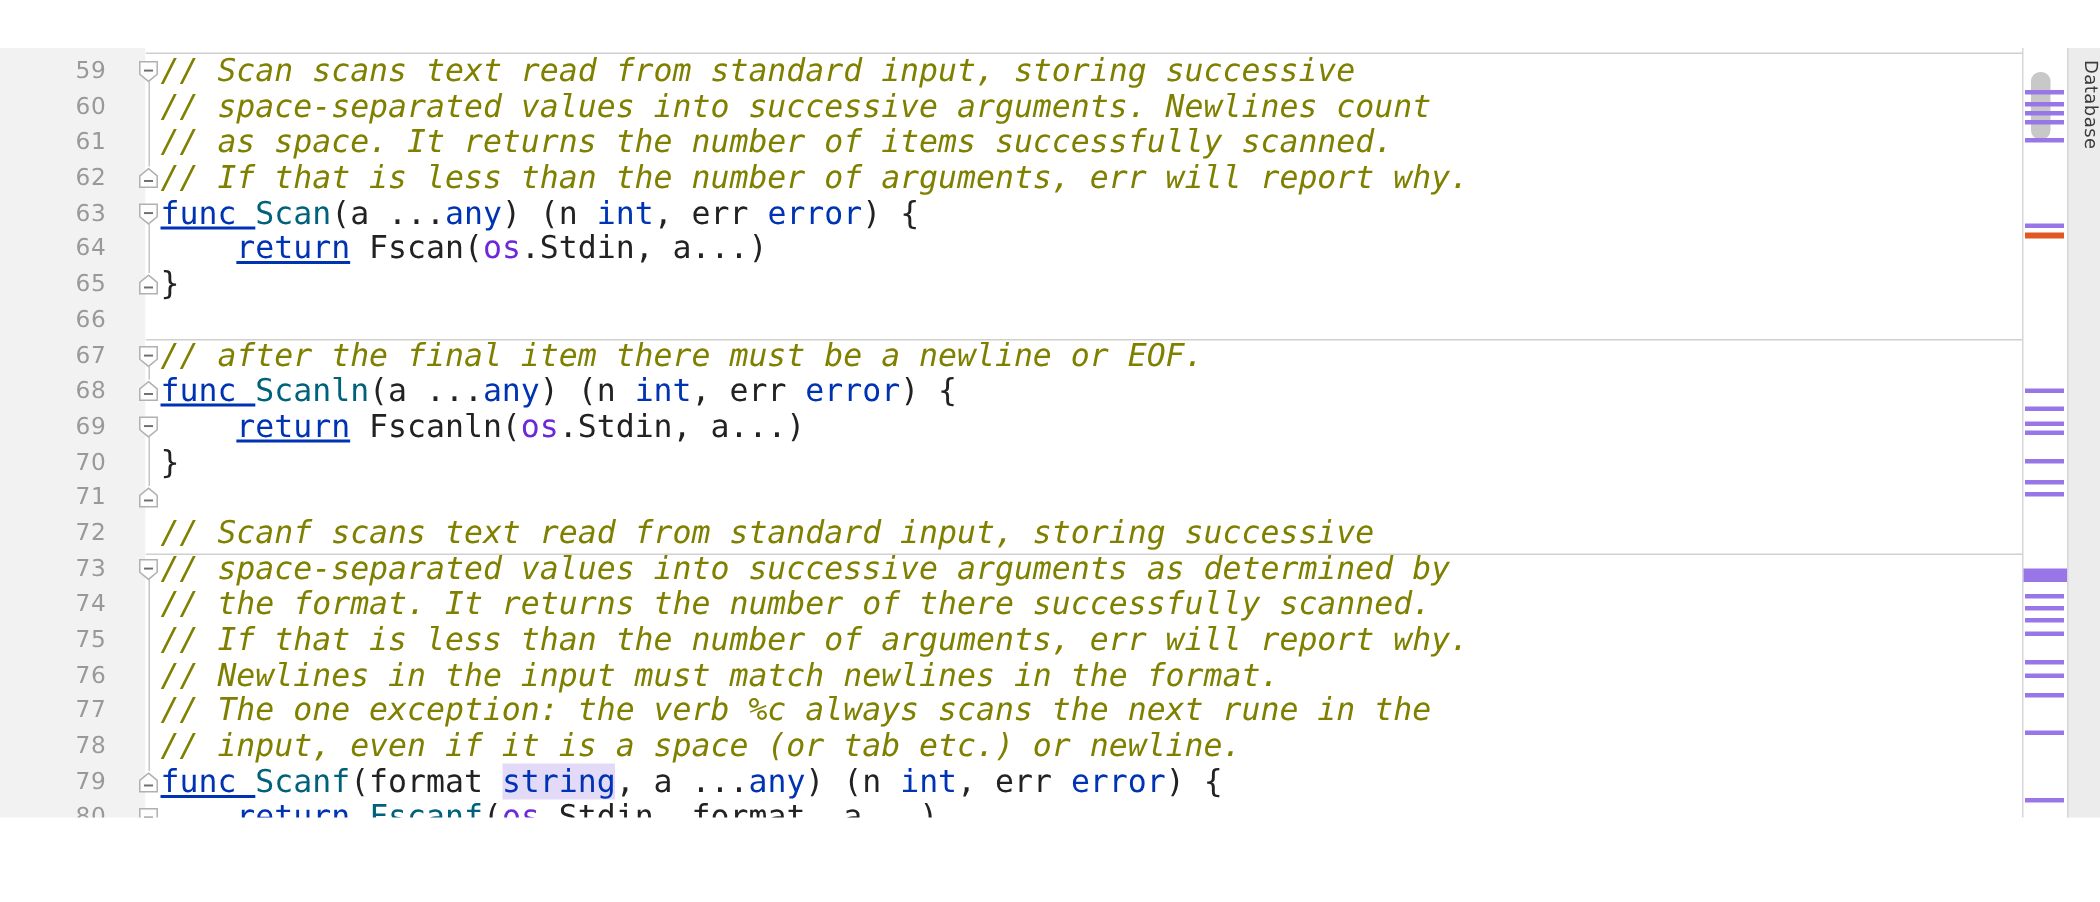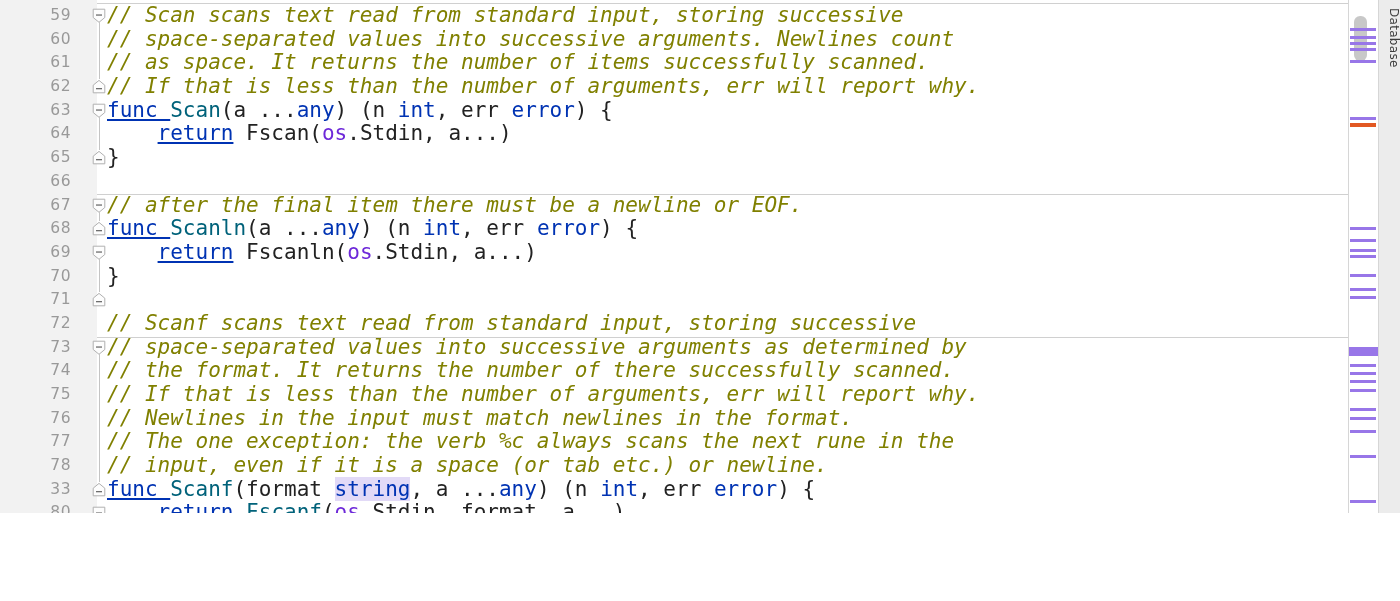--- a/index.html
+++ b/index.html
@@ -11,20 +11,21 @@
     font-family: "DejaVu Sans Mono", "Liberation Mono", monospace;
   }
 
   #editor-root {
     position: relative;
     width: 1400px;
     height: 513px;
     background: #ffffff;
     display: flex;
     overflow: hidden;
+    margin-top: 32px;
   }
 
   
   .gutter {
     position: relative;
     width: 97px;
     flex: 0 0 97px;
     background: #f2f2f2;
     height: 601px;
   }
@@ -208,21 +209,21 @@
         <div class="gline">69</div>
         <div class="gline">70</div>
         <div class="gline">71</div>
         <div class="gline">72</div>
         <div class="gline">73</div>
         <div class="gline">74</div>
         <div class="gline">75</div>
         <div class="gline">76</div>
         <div class="gline">77</div>
         <div class="gline">78</div>
-        <div class="gline">33</div>
+        <div class="gline">79</div>
         <div class="gline">80</div>
         <div class="gline">81</div>
         <div class="gline">82</div>
         <div class="gline">83</div>
       </div>
     <div class="fold-col" id="fold-col">
         <div class="fold-marker" style="top: 4px;">
           <svg width="14" height="16" viewBox="0 0 14 16">
             <path d="M1.2 1.2 H12.8 V9.5 L7 14.3 L1.2 9.5 Z" fill="#fdfdfd" stroke="#b0b0b0" stroke-width="1"></path>
             <rect x="4" y="6.4" width="6" height="1.3" fill="#6e6e6e"></rect>

